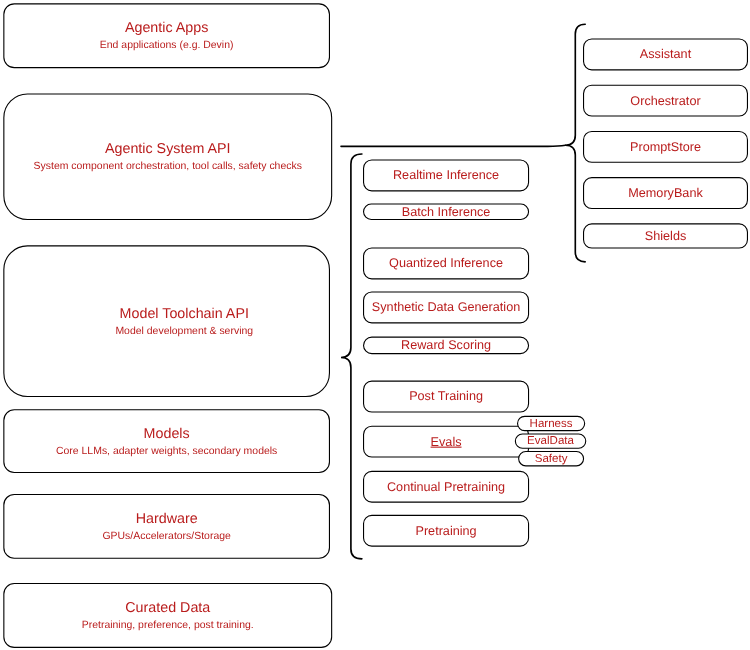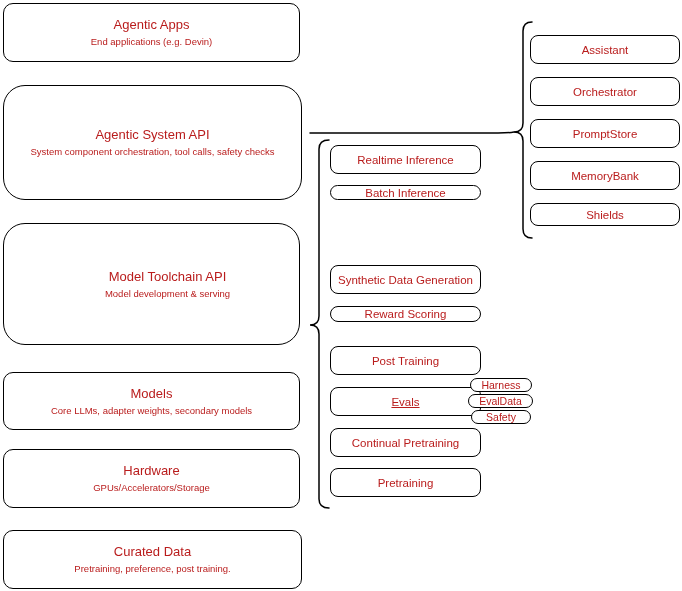--- a/index.html
+++ b/index.html
@@ -77,21 +77,21 @@
   <div class="box stackbox" style="left:3px;top:3px;width:297px;height:59px;">
     <div class="title">Agentic Apps</div>
     <div class="subtitle">End applications (e.g. Devin)</div>
   </div>
 
   <div class="box stackbox bigradius" style="left:3px;top:85px;width:299px;height:115px;">
     <div class="title">Agentic System API</div>
     <div class="subtitle">System component orchestration, tool calls, safety checks</div>
   </div>
 
-  <div class="box stackbox bigradius" style="left:3px;top:223px;width:297px;height:122px;padding-left:32px;">
+  <div class="box stackbox bigradius" style="left:3px;top:223px;width:297px;height:138px;padding-left:32px;">
     <div class="title">Model Toolchain API</div>
     <div class="subtitle">Model development &amp; serving</div>
   </div>
 
   <div class="box stackbox" style="left:3px;top:372px;width:297px;height:58px;">
     <div class="title">Models</div>
     <div class="subtitle">Core LLMs, adapter weights, secondary models</div>
   </div>
 
   <div class="box stackbox" style="left:3px;top:449px;width:297px;height:59px;">
@@ -99,20 +99,21 @@
     <div class="subtitle">GPUs/Accelerators/Storage</div>
   </div>
 
   <div class="box stackbox" style="left:3px;top:530px;width:299px;height:59px;">
     <div class="title">Curated Data</div>
     <div class="subtitle">Pretraining, preference, post training.</div>
   </div>
 
   <div class="box itembox" style="left:330px;top:145px;width:151px;height:29px;">Realtime Inference</div>
   <div class="box itembox" style="left:330px;top:185px;width:151px;height:15px;">Batch Inference</div>
+  <div class="box itembox" style="left:330px;top:225px;width:151px;height:29px;">Quantized Inference</div>
   <div class="box itembox" style="left:330px;top:265px;width:151px;height:29px;">Synthetic Data Generation</div>
   <div class="box itembox" style="left:330px;top:306px;width:151px;height:16px;">Reward Scoring</div>
   <div class="box itembox" style="left:330px;top:346px;width:151px;height:29px;">Post Training</div>
   <div class="box itembox" style="left:330px;top:387px;width:151px;height:29px;text-decoration:underline;">Evals</div>
   <div class="box itembox" style="left:330px;top:468px;width:151px;height:29px;">Pretraining</div>
   <div class="box itembox" style="left:330px;top:428px;width:151px;height:29px;">Continual Pretraining</div>
 
   <div class="pill" style="left:470px;top:378px;width:62px;height:14px;">Harness</div>
   <div class="pill" style="left:468px;top:394px;width:65px;height:14px;">EvalData</div>
   <div class="pill" style="left:471px;top:410px;width:60px;height:14px;">Safety</div>

